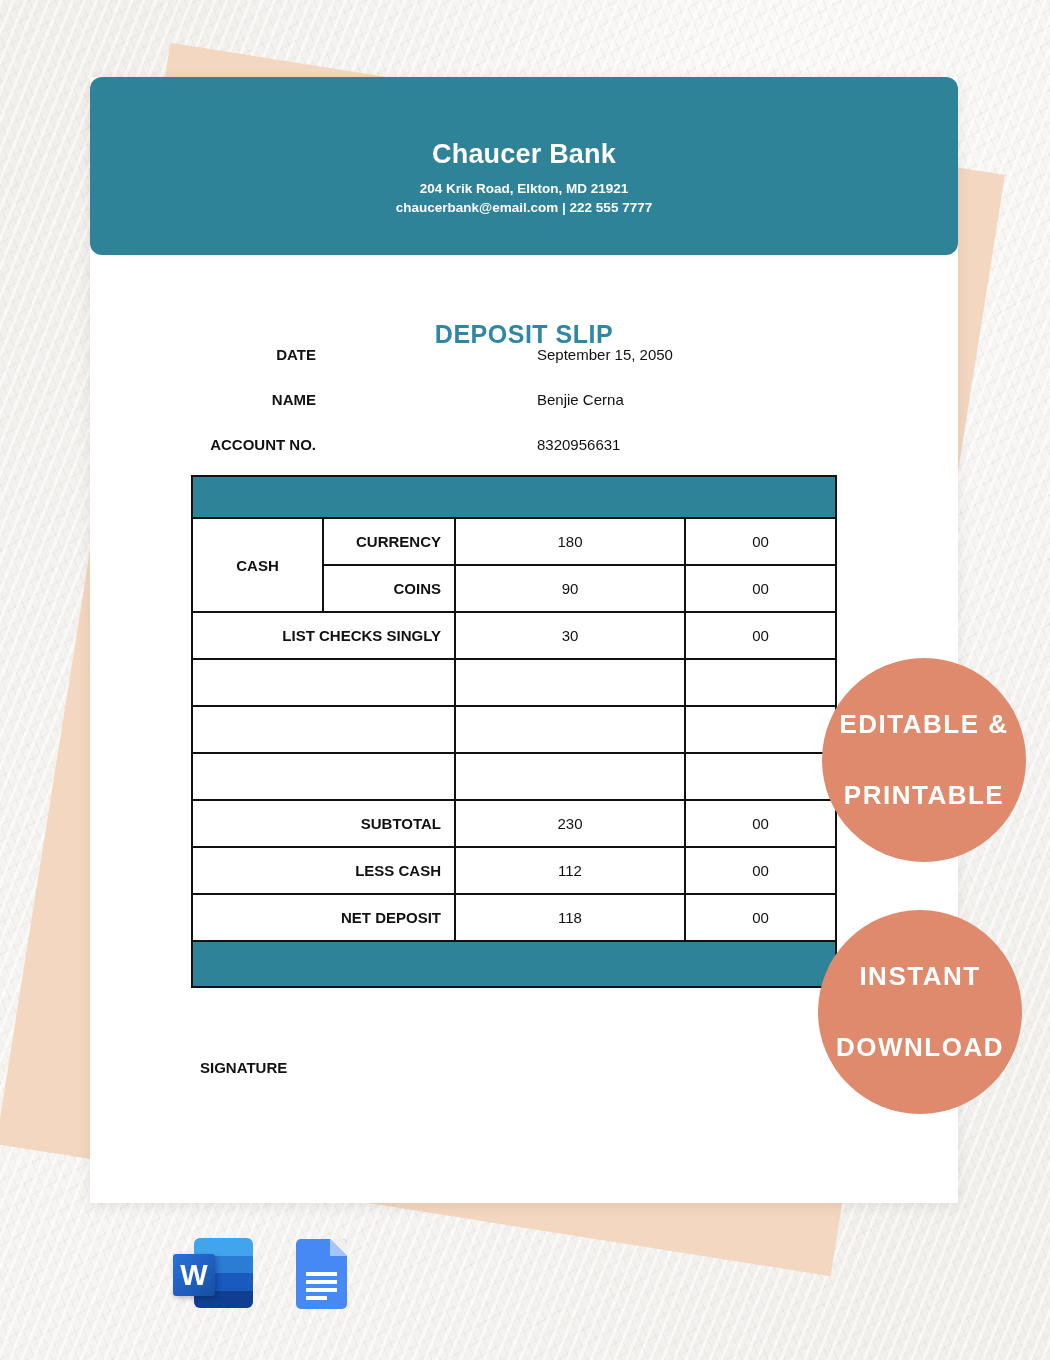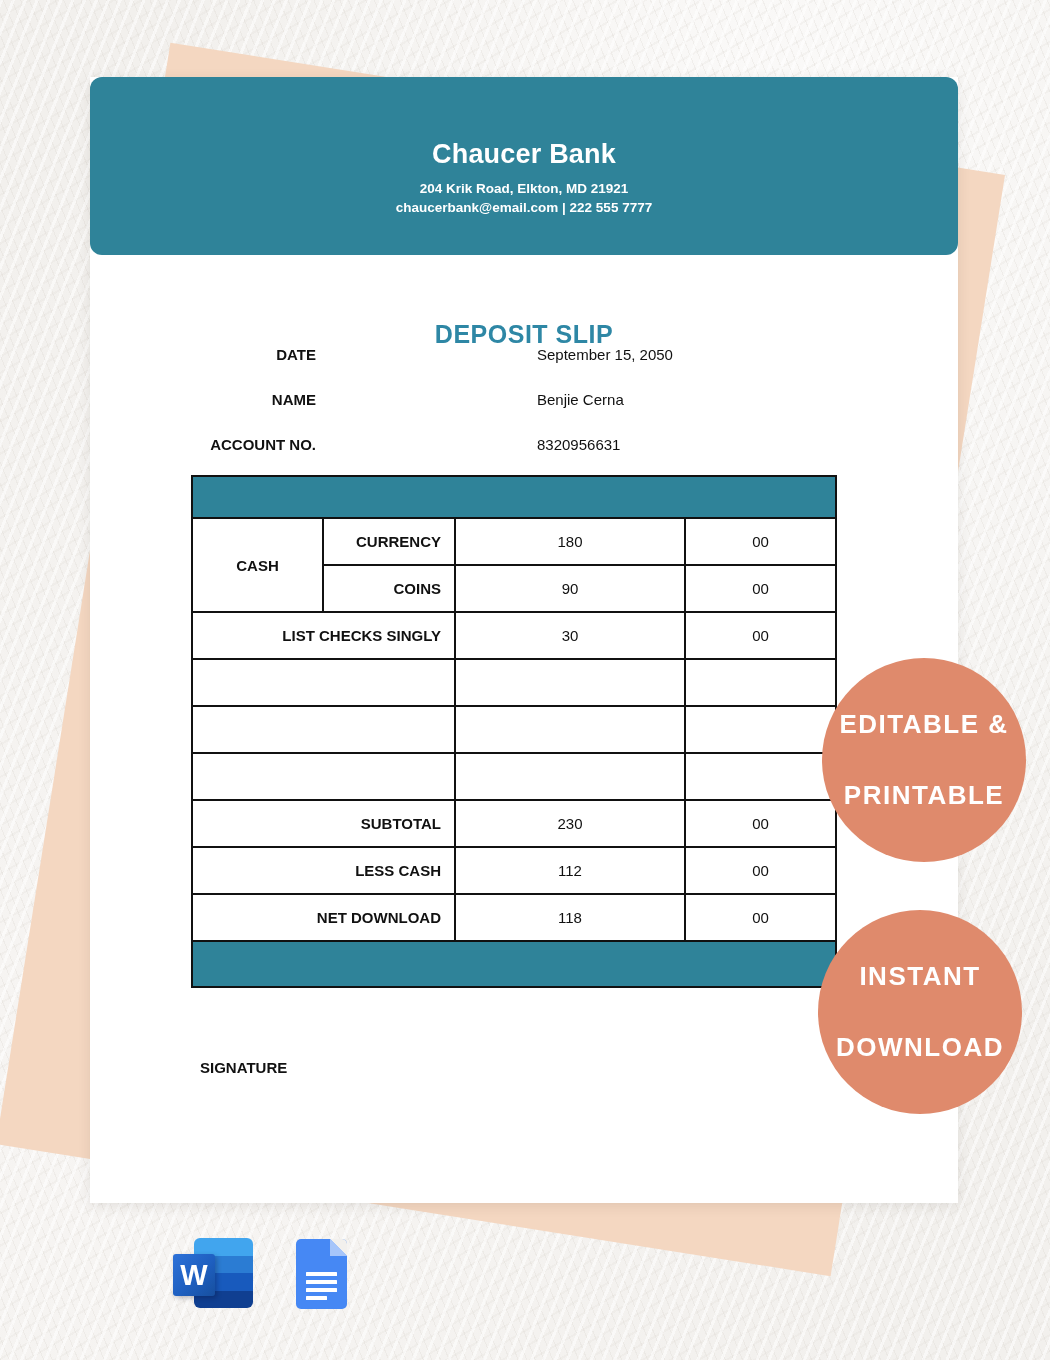--- a/index.html
+++ b/index.html
@@ -187,21 +187,21 @@
           <td class="cell-label" colspan="2">SUBTOTAL</td>
           <td class="cell-amount">230</td>
           <td class="cell-cents">00</td>
         </tr>
         <tr>
           <td class="cell-label" colspan="2">LESS CASH</td>
           <td class="cell-amount">112</td>
           <td class="cell-cents">00</td>
         </tr>
         <tr>
-          <td class="cell-label" colspan="2">NET DOWNLOAD</td>
+          <td class="cell-label" colspan="2">NET DEPOSIT</td>
           <td class="cell-amount">118</td>
           <td class="cell-cents">00</td>
         </tr>
         <tr class="bar-bottom">
           <td colspan="4"></td>
         </tr>
       </tbody>
     </table>
 
     <div class="signature">SIGNATURE</div>

